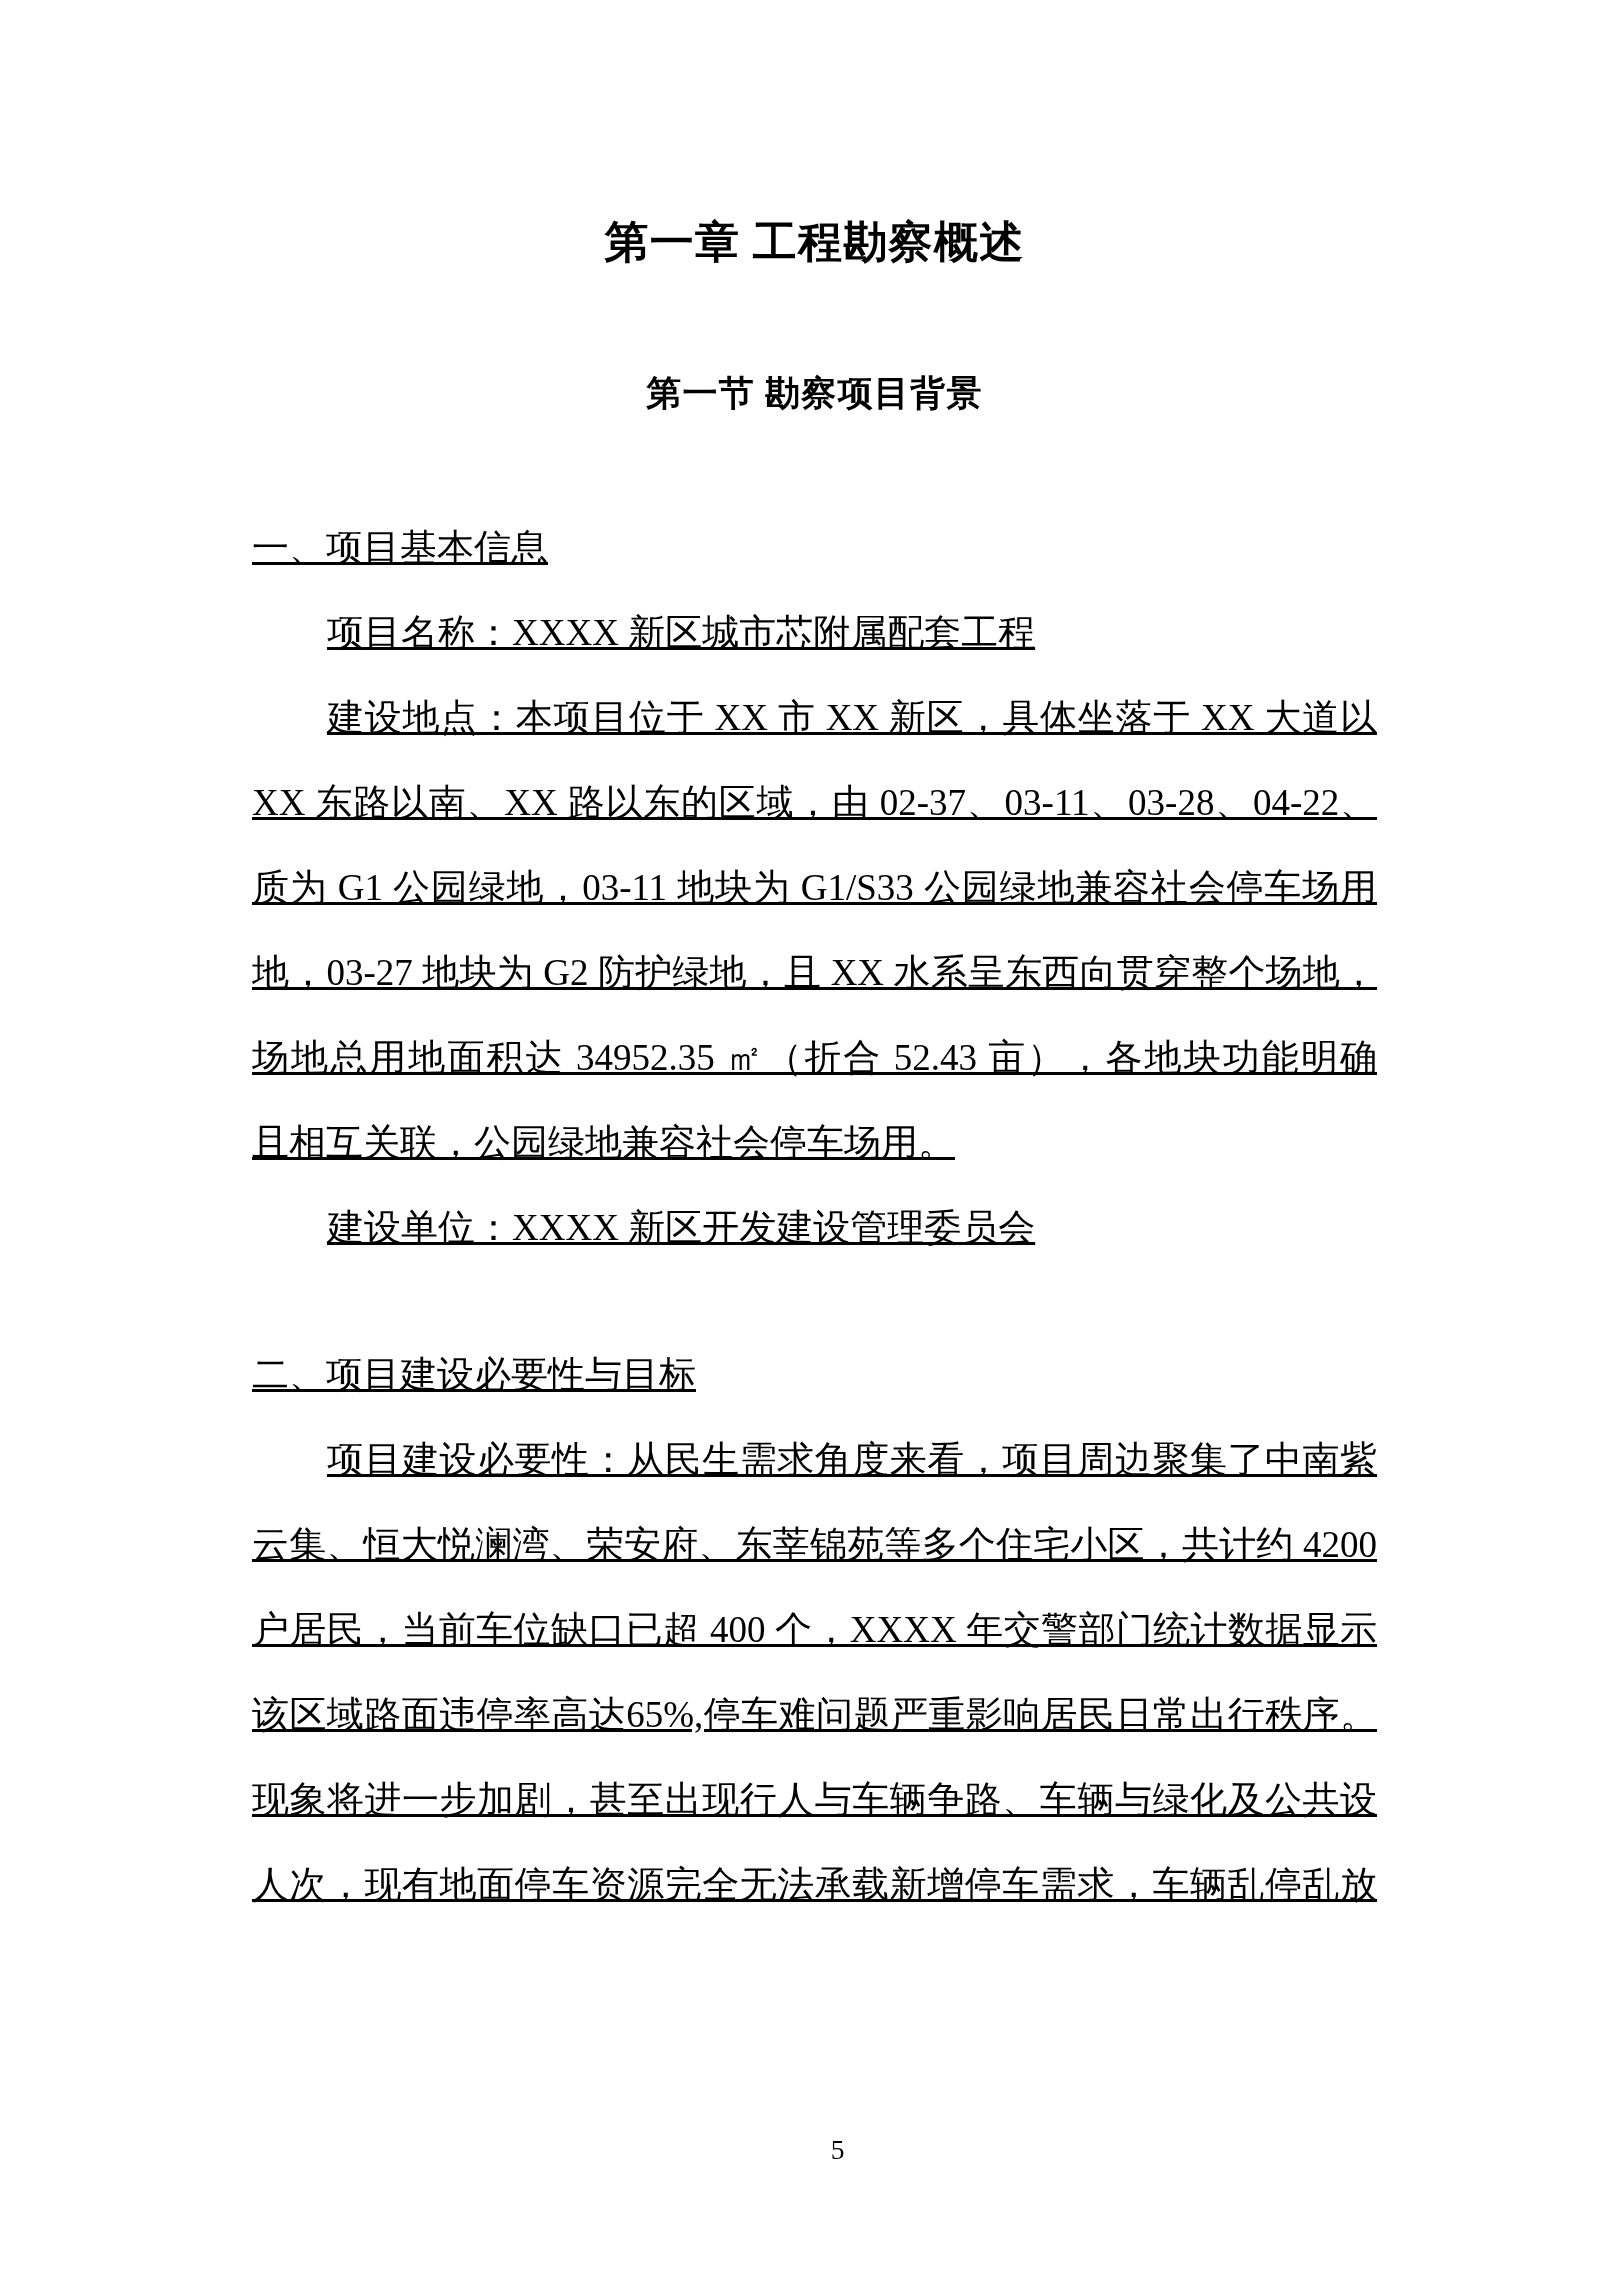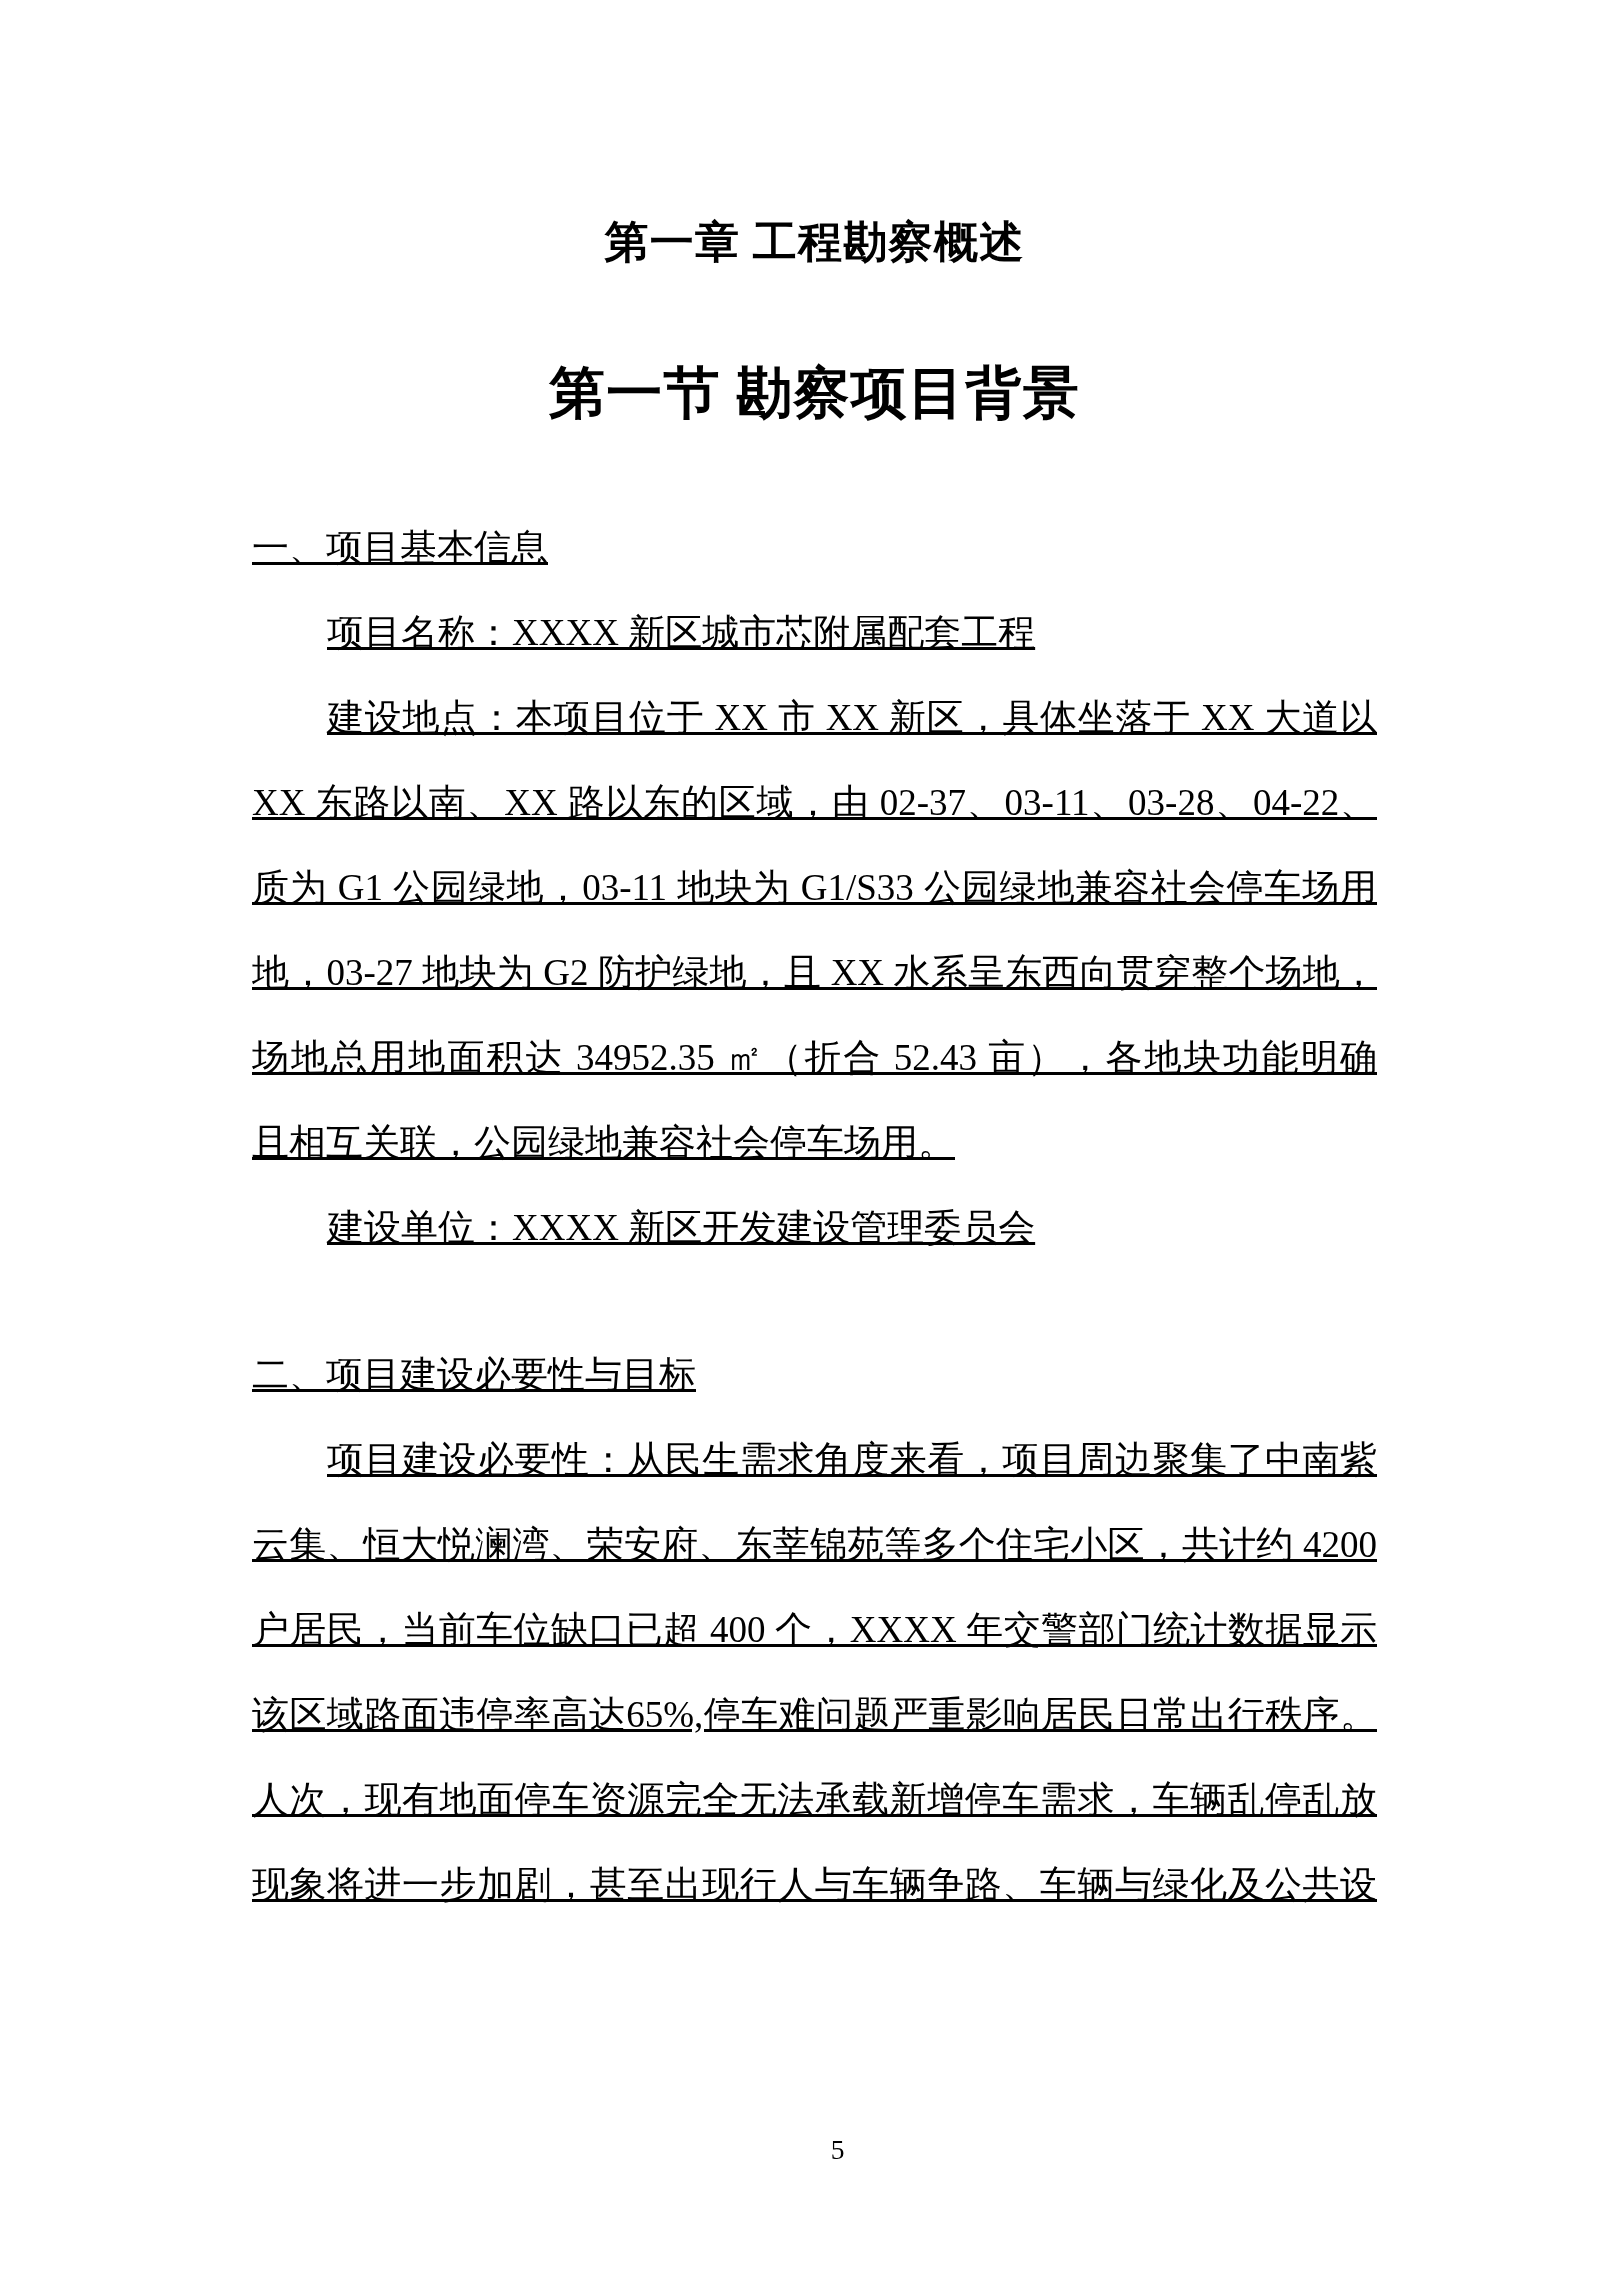--- a/index.html
+++ b/index.html
@@ -25,21 +25,21 @@
     padding-top: 204px;
     font-size: 44px;
     font-weight: bold;
     line-height: 62px;
     text-align: center;
     letter-spacing: 1.3px;
   }
   .section-title {
     margin: 0;
     margin-top: 77px;
-    font-size: 56px;
+    font-size: 35px;
     font-weight: bold;
     line-height: 85px;
     text-align: center;
     letter-spacing: 1.3px;
   }
   .body-text {
     margin-top: 69px;
     font-size: 37px;
   }
   .line {
@@ -93,21 +93,21 @@
         <div class="line just">地，03-27 地块为 G2 防护绿地，且 XX 水系呈东西向贯穿整个场地，</div>
         <div class="line just">场地总用地面积达 34952.35 ㎡（折合 52.43 亩），各地块功能明确</div>
         <div class="line">且相互关联，公园绿地兼容社会停车场用。</div>
         <div class="line indent">建设单位：XXXX 新区开发建设管理委员会</div>
         <div class="spacer"></div>
         <div class="line">二、项目建设必要性与目标</div>
         <div class="line indent just">项目建设必要性：从民生需求角度来看，项目周边聚集了中南紫</div>
         <div class="line just">云集、恒大悦澜湾、荣安府、东莘锦苑等多个住宅小区，共计约 4200</div>
         <div class="line just">户居民，当前车位缺口已超 400 个，XXXX 年交警部门统计数据显示</div>
         <div class="line just">该区域路面违停率高达65%,停车难问题严重影响居民日常出行秩序。</div>
+        <div class="line just">现象将进一步加剧，甚至出现行人与车辆争路、车辆与绿化及公共设</div>
         <div class="line just">人次，现有地面停车资源完全无法承载新增停车需求，车辆乱停乱放</div>
-        <div class="line just">现象将进一步加剧，甚至出现行人与车辆争路、车辆与绿化及公共设</div>
       </div>
   </div>
   <div class="footer">
     <span class="num">5</span>
   </div>
 </div>
 
 
 </body></html>

